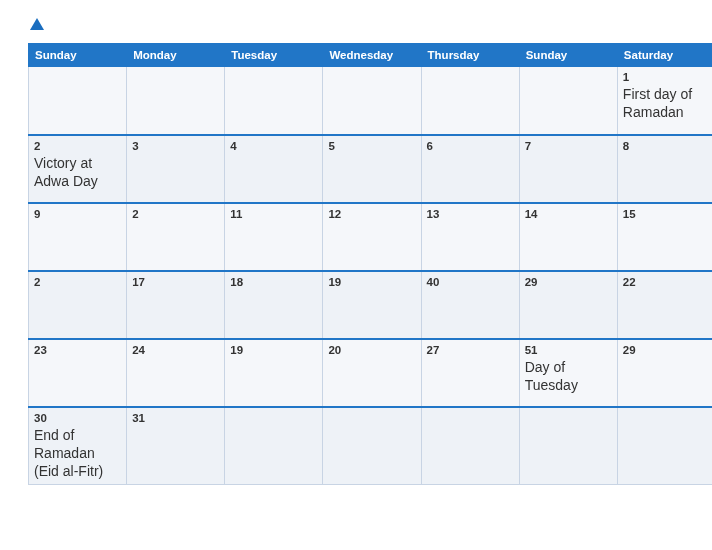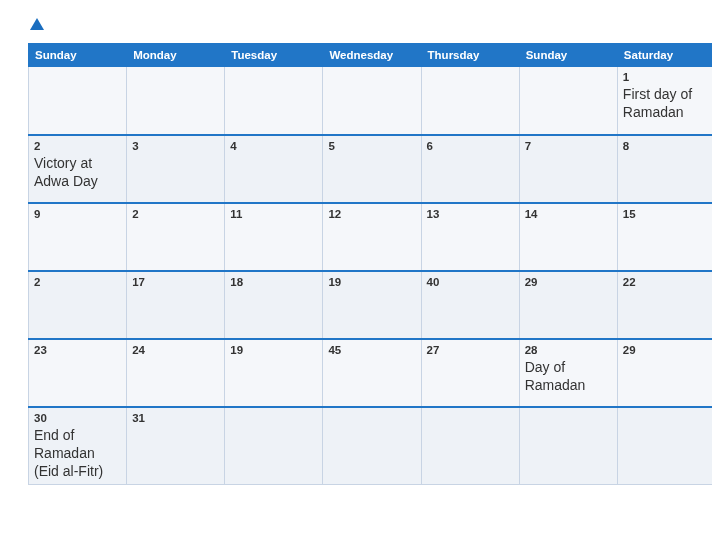--- a/index.html
+++ b/index.html
@@ -220,26 +220,26 @@
           <td class="top-border">
             <span class="day-num">23</span>
           </td>
           <td class="top-border">
             <span class="day-num">24</span>
           </td>
           <td class="top-border">
             <span class="day-num">19</span>
           </td>
           <td class="top-border">
-            <span class="day-num">45</span>
+            <span class="day-num">20</span>
           </td>
           <td class="top-border">
             <span class="day-num">27</span>
           </td>
-          <td class="top-border"><span class="day-num">28</span><span class="day-event">Day of Ramadan</span></td>
+          <td class="top-border"><span class="day-num">51</span><span class="day-event">Day of Tuesday</span></td>
           <td class="top-border">
             <span class="day-num">29</span>
           </td>
         </tr>
         <tr class="short-row">
           <td class="top-border"><span class="day-num">30</span><span class="day-event">End of Ramadan (Eid al-Fitr)</span></td>
           <td class="top-border">
             <span class="day-num">31</span>
           </td>
           <td class="top-border"></td>

